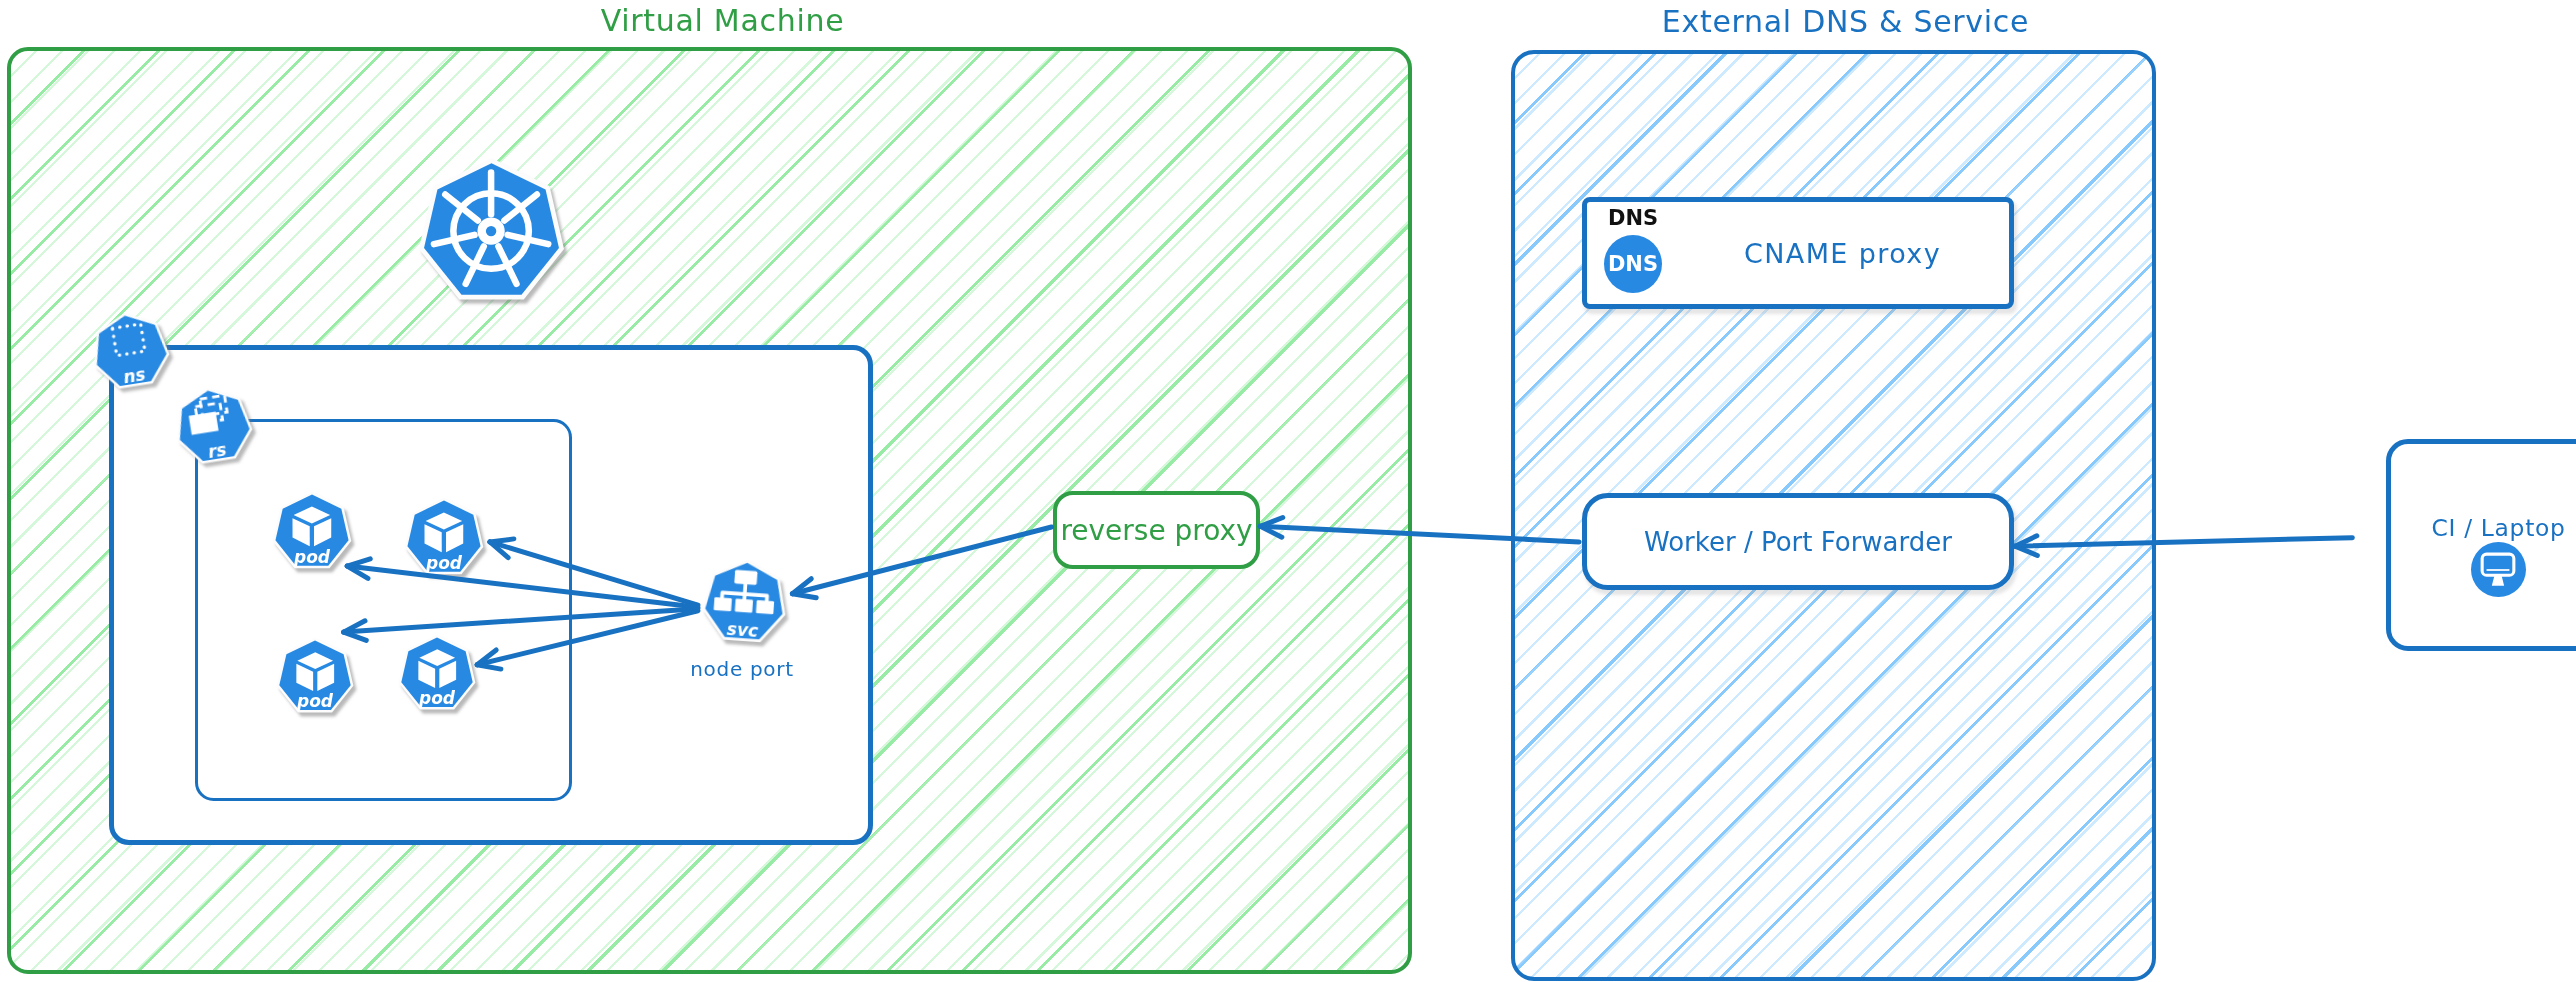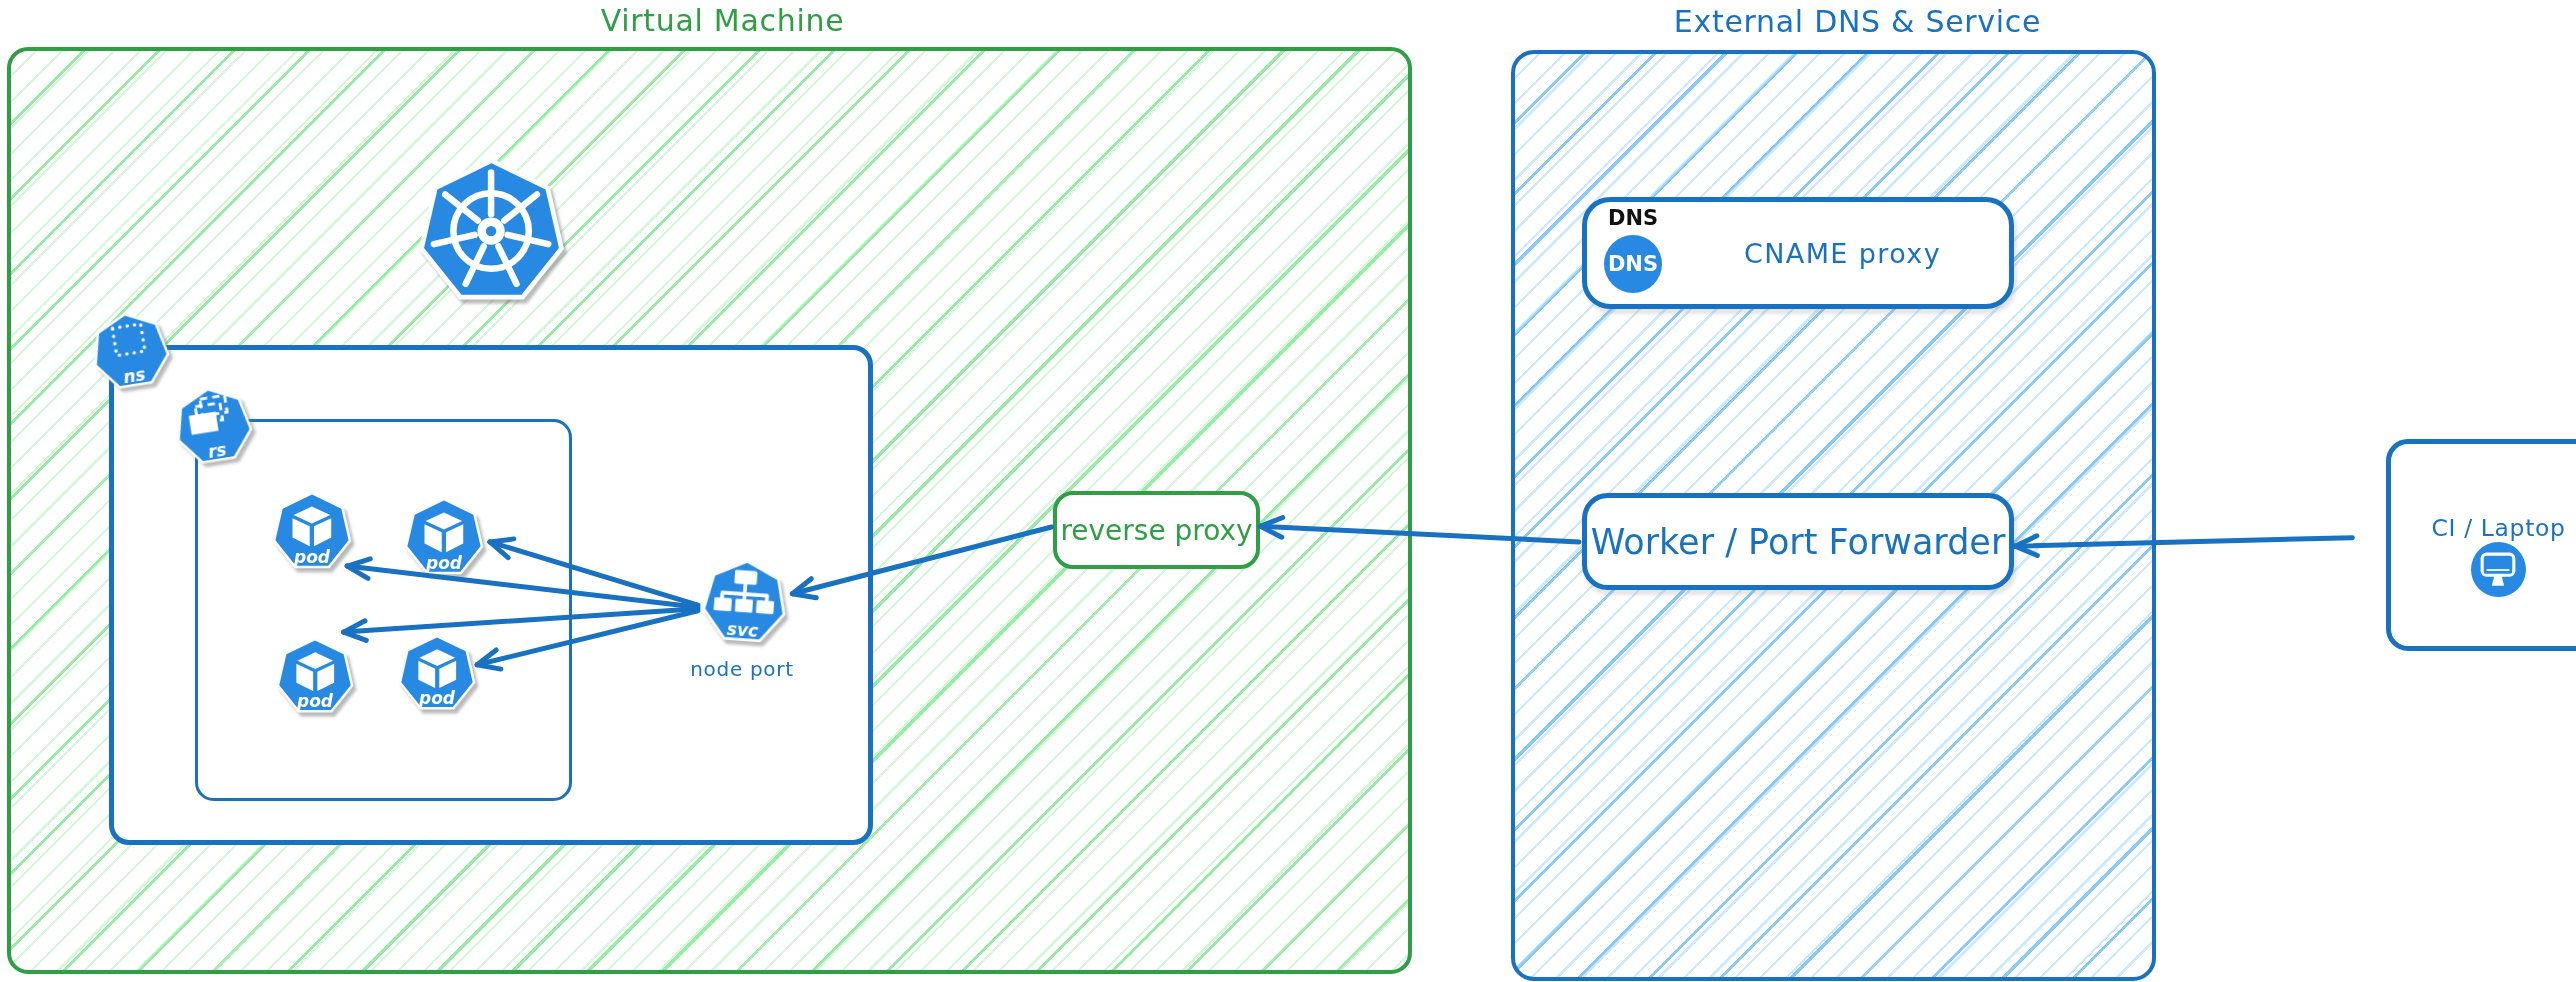--- a/index.html
+++ b/index.html
@@ -27,35 +27,35 @@
   }
   .ext-box{
     left:1511px;top:50px;width:637px;height:923px;
     border:4.3px solid var(--blue);border-radius:23px;
     background-image:
       repeating-linear-gradient(135deg, rgba(165,216,255,0) 0 15.6px, rgba(165,216,255,0.55) 15.6px 18px),
       repeating-linear-gradient(135deg, rgba(116,192,252,0) 0 47px, rgba(116,192,252,0.85) 47px 50px);
   }
   .group-title{position:absolute;text-align:center;font-size:30px;letter-spacing:0.7px;font-weight:500;}
   .vm-title{left:538px;top:2.8px;width:369px;color:var(--green);}
-  .ext-title{left:1654px;top:4.3px;width:383px;color:var(--blue);margin-left:12px;}
+  .ext-title{left:1654px;top:4.3px;width:383px;color:var(--blue);}
 
   
   .white-box{position:absolute;background:#fff;}
   .namespace-box{left:109px;top:345px;width:754px;height:490px;border:5px solid var(--blue);border-radius:20px;}
   .rs-box{left:195px;top:419px;width:371px;height:376px;border:3.6px solid var(--blue);border-radius:18.5px;}
 
   
   .card{position:absolute;background:#fff;display:flex;align-items:center;justify-content:center;
         box-shadow:2.8px 4.3px 3.6px rgba(150,150,150,0.25);}
   .reverse-proxy-card{left:1053px;top:491px;width:199px;height:70px;border:4.3px solid var(--green);border-radius:20px;box-shadow:none;}
   .reverse-proxy-card .label{color:var(--green);font-size:28px;}
   .worker-card{left:1582px;top:493px;width:422px;height:87px;border:5px solid var(--blue);border-radius:25.6px;}
-  .worker-card .label{color:var(--blue);font-size:35px;}
-  .dns-card{left:1582px;top:197px;width:422px;height:102px;border:5px solid var(--blue);border-radius:28px;}
+  .worker-card .label{color:var(--blue);font-size:26px;}
+  .dns-card{left:1582px;top:197px;width:422px;height:102px;border:5px solid var(--blue);border-radius:8px;}
   .dns-tag{position:absolute;left:21px;top:4.3px;font-size:21px;font-weight:600;color:var(--ink);}
   .dns-circle{position:absolute;left:17px;top:33px;width:58px;height:58px;border-radius:50%;
       background:var(--icon-blue);color:#fff;display:flex;align-items:center;justify-content:center;
       font-size:21px;font-weight:bold;}
   .dns-label{position:absolute;left:99px;top:0;bottom:0;right:10px;display:flex;align-items:center;justify-content:center;
       color:var(--blue);font-size:27px;letter-spacing:1.4px;}
   .ci-card{left:2352px;top:439px;width:215px;height:202px;border:5px solid var(--blue);border-radius:22px;box-shadow:none;margin-left:34px;}
   .ci-label{position:absolute;left:0;right:0;top:70px;text-align:center;color:var(--blue);font-size:23.4px;letter-spacing:0.7px;}
   .monitor-circle{position:absolute;left:calc(50% - 28px);top:98px;width:55px;height:55px;border-radius:50%;
       background:var(--icon-blue);}

